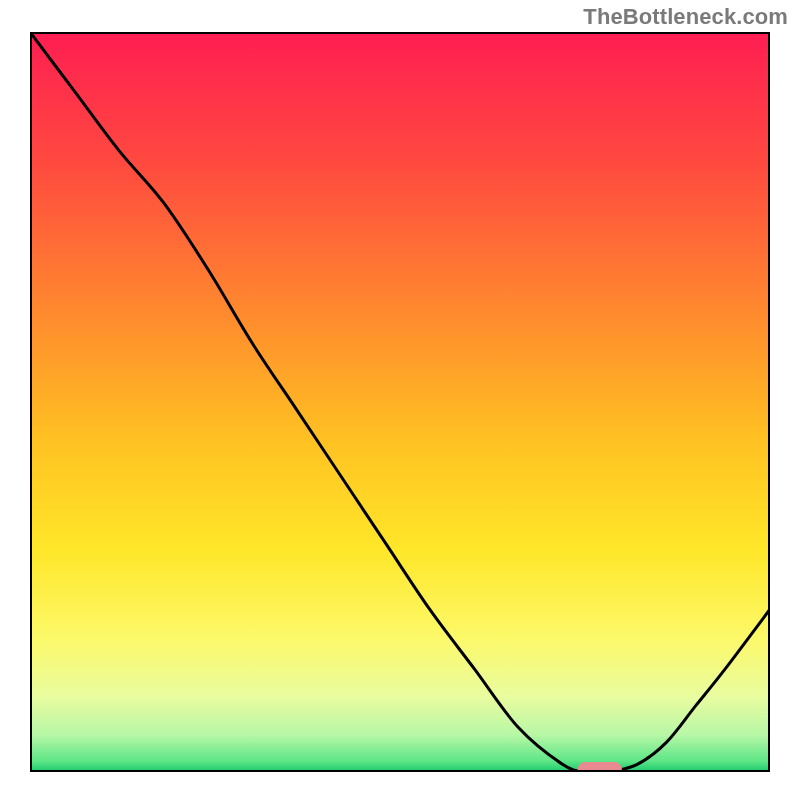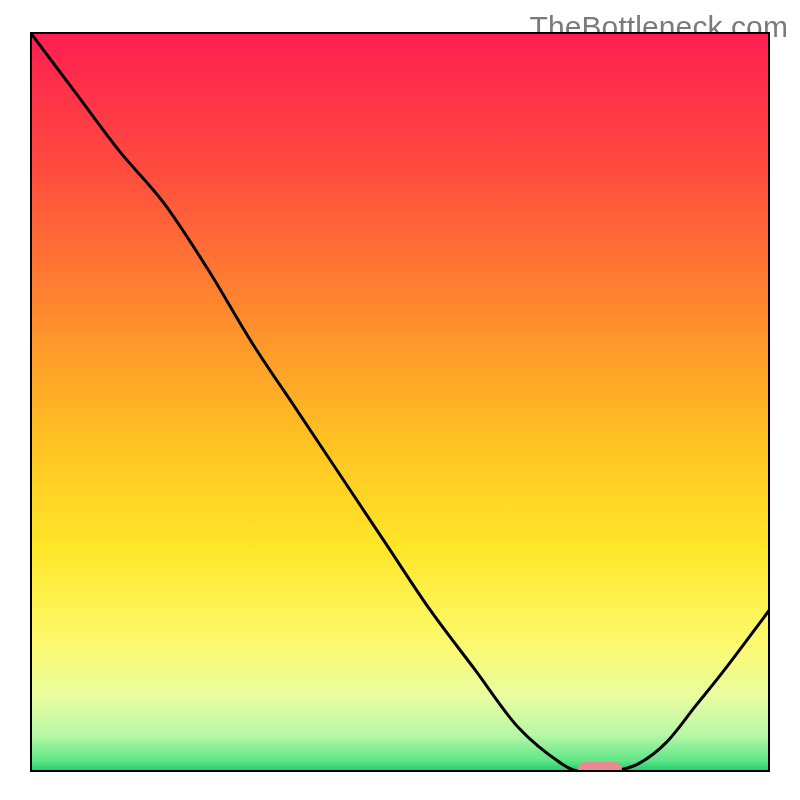--- a/index.html
+++ b/index.html
@@ -10,24 +10,24 @@
     background: #fff;
     font-family: Arial, Helvetica, sans-serif;
   }
   .stage {
     position: relative;
     width: 800px;
     height: 800px;
   }
   .watermark {
     position: absolute;
-    top: 10px;
+    top: 4px;
     right: 12px;
-    font-size: 30px;
-    font-weight: 400;
+    font-size: 22px;
+    font-weight: 700;
     color: #7a7a7a;
     letter-spacing: 0.1px;
   }
   .plot {
     position: absolute;
     left: 30px;
     top: 32px;
     width: 740px;
     height: 740px;
   }

